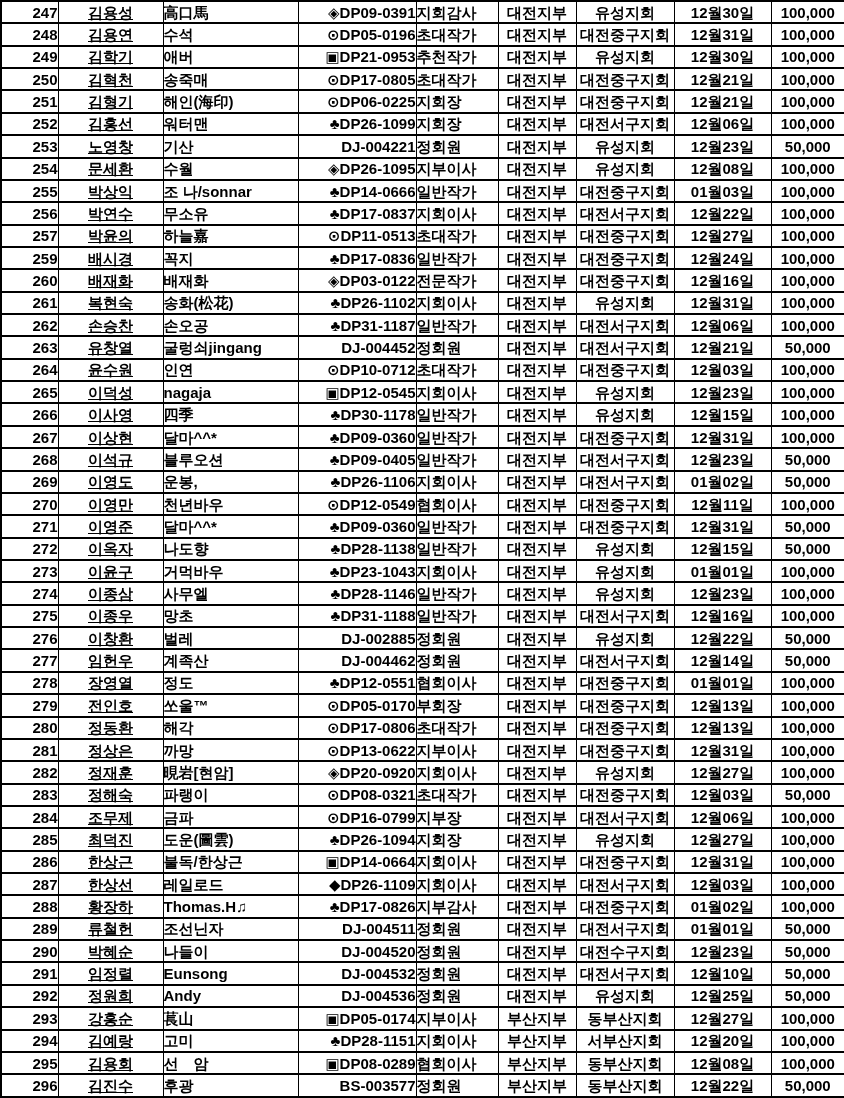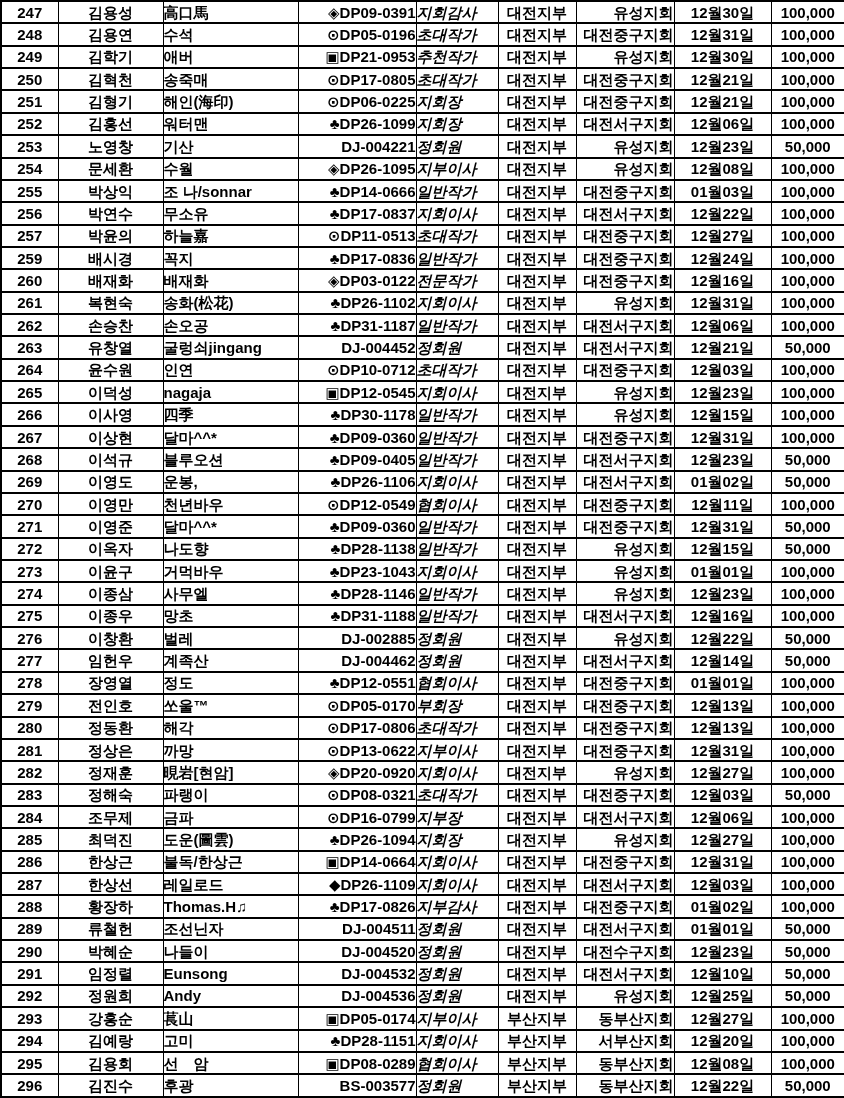--- a/index.html
+++ b/index.html
@@ -42,27 +42,27 @@
   col.w-name { width: 105px; }
   col.w-nick { width: 135px; }
   col.w-code { width: 118px; }
   col.w-pos  { width: 82px; }
   col.w-reg  { width: 78px; }
   col.w-br   { width: 98px; }
   col.w-date { width: 97px; }
   col.w-amt  { width: 74px; }
 
   
-  .c-n    { text-align: center;  padding-left: 8px;  font-size: 14.5px; }
-  .c-name { text-align: center; }
+  .c-n    { text-align: right;  padding-left: 8px;  font-size: 14.5px; }
+  .c-name { text-align: center; text-decoration: underline; }
   .c-nick { text-align: left;  padding-left: 4px; }
   .c-code { text-align: right;  padding-left: 3px;  font-size: 14px; }
-  .c-pos  { text-align: left;  padding-left: 2px; font-style: italic; }
+  .c-pos  { text-align: left;  padding-left: 2px; }
   .c-reg  { text-align: center; margin-top: 30px; }
-  .c-br   { text-align: right;  padding-left: 2px; }
+  .c-br   { text-align: center;  padding-left: 2px; }
   .c-date { text-align: center; font-size: 14px; margin-top: 17px; }
   .c-amt  { text-align: center; padding-right: 8px; font-size: 14px; border-radius: 8px; }
 
   
   .rg { font-weight: 400; }       
   .sm { font-size: 12px; }        
 </style>
 </head>
 <body>
 

